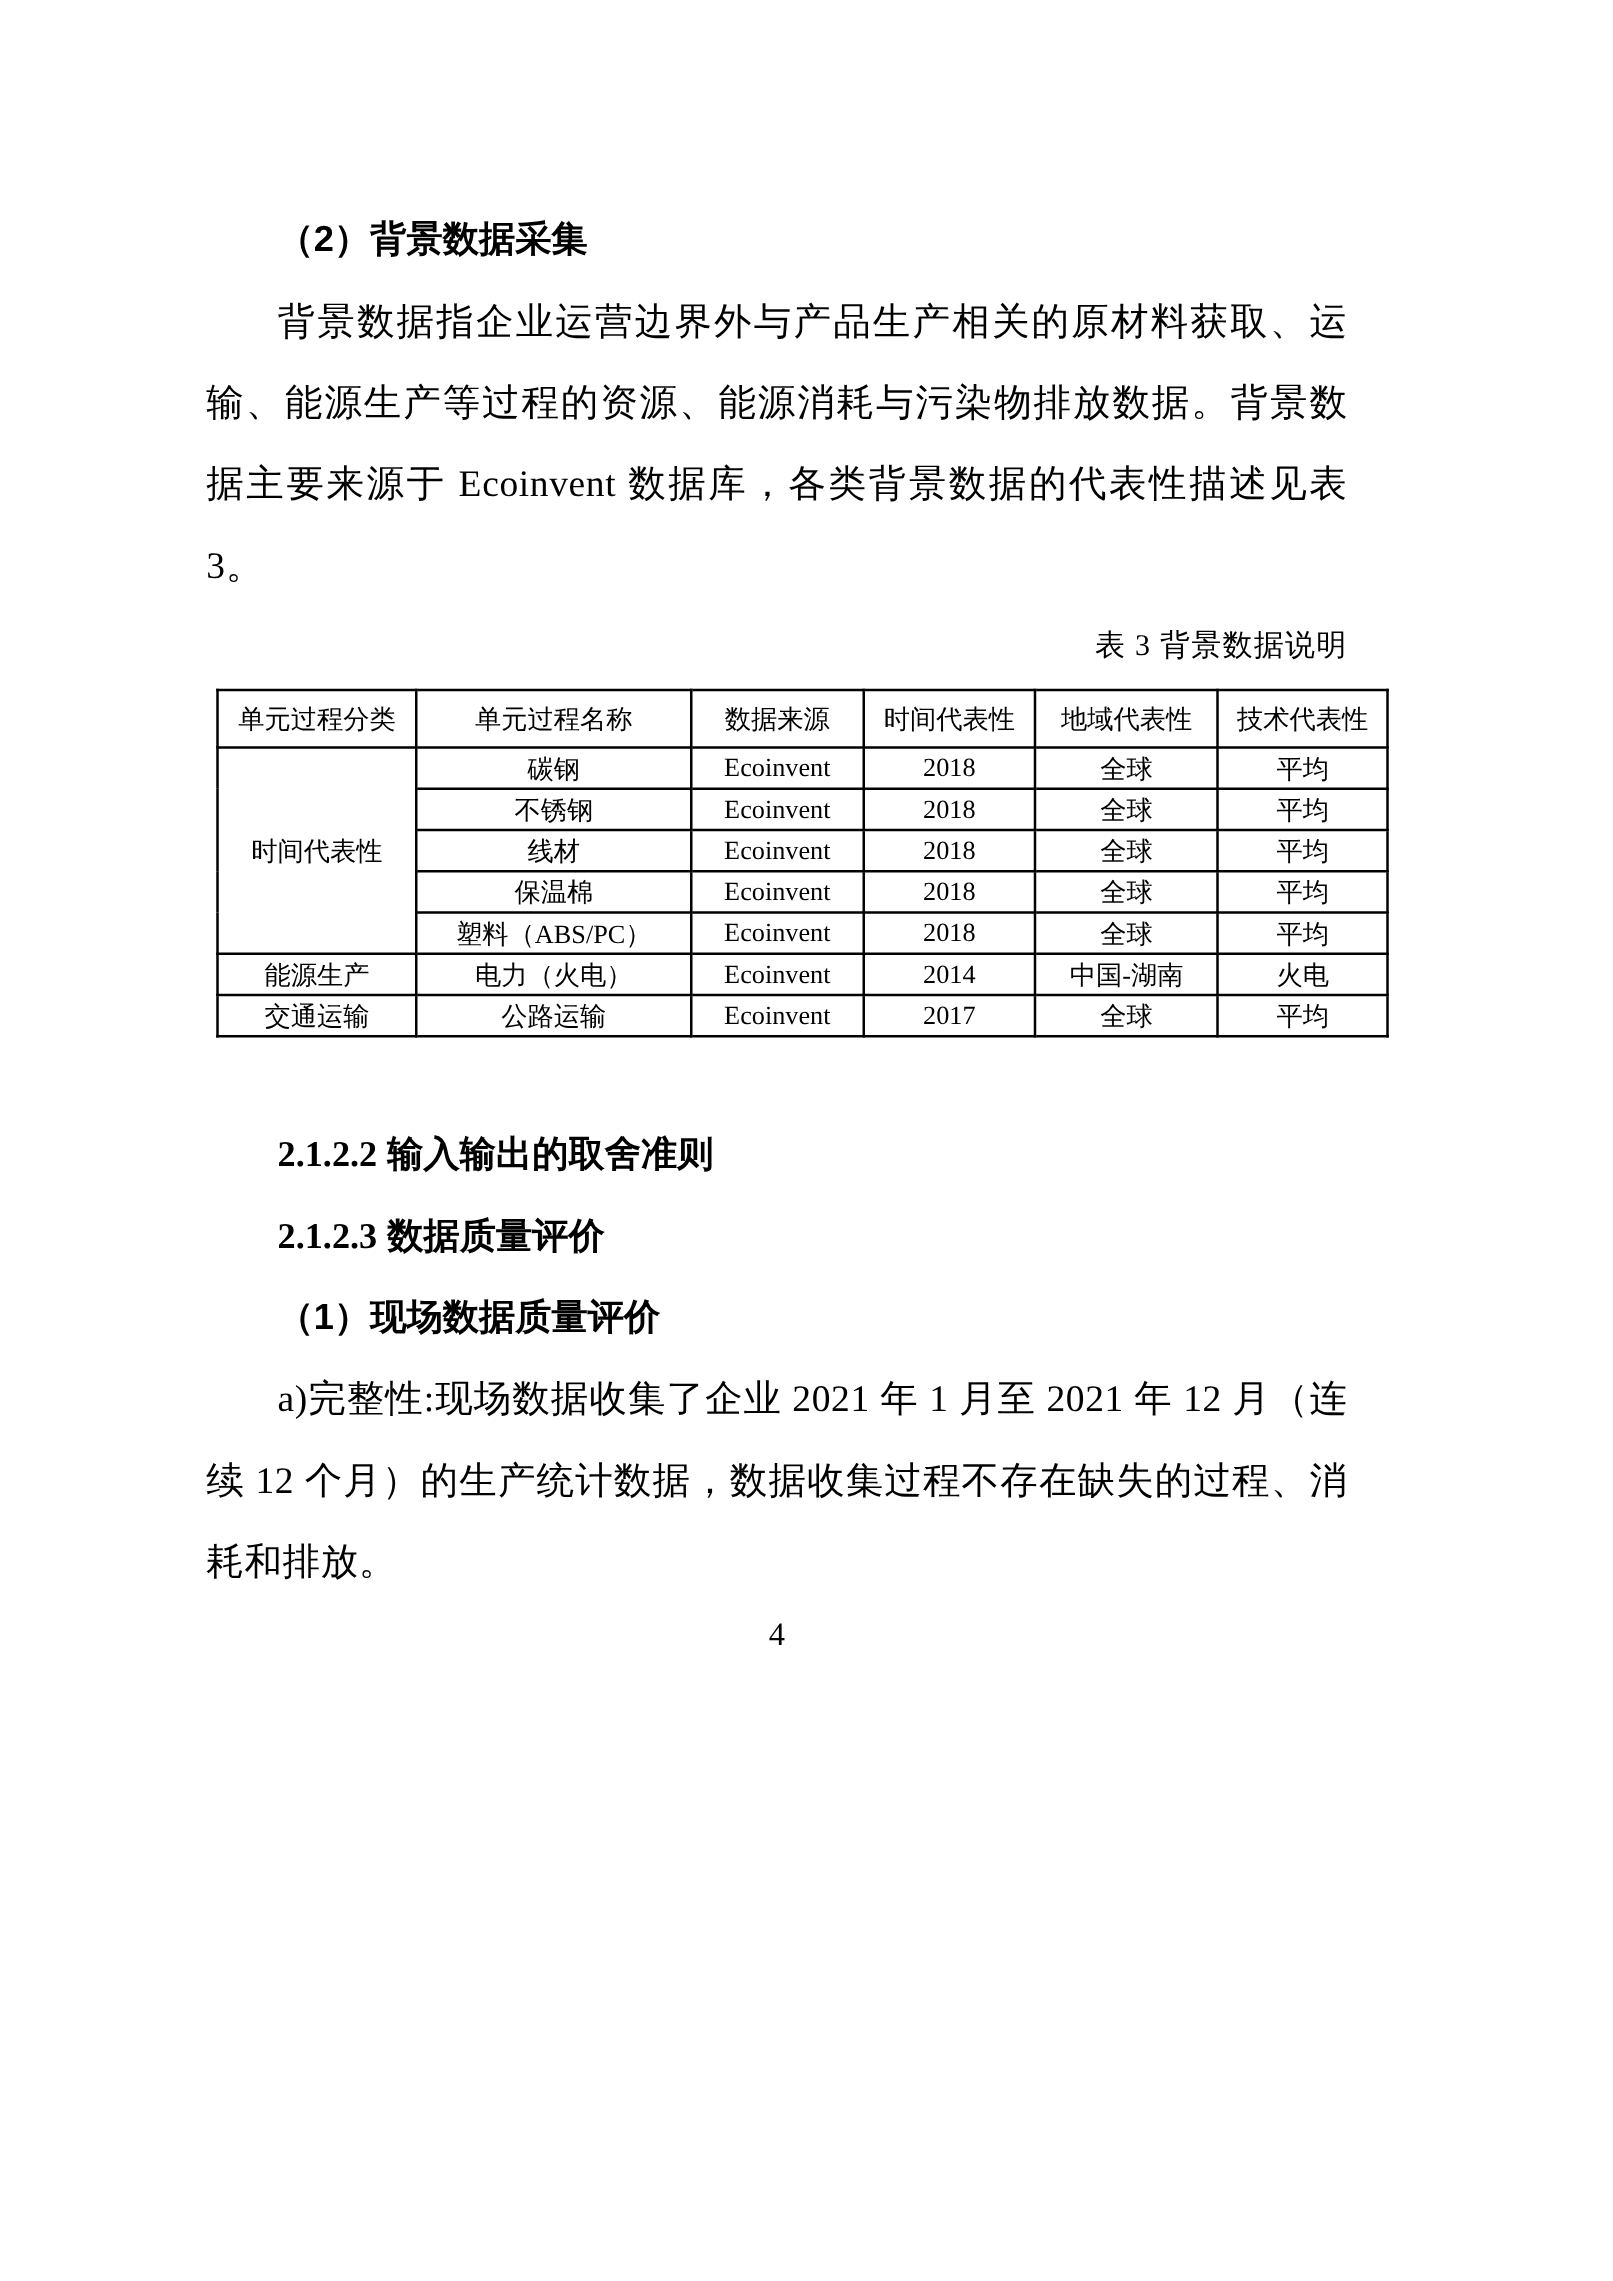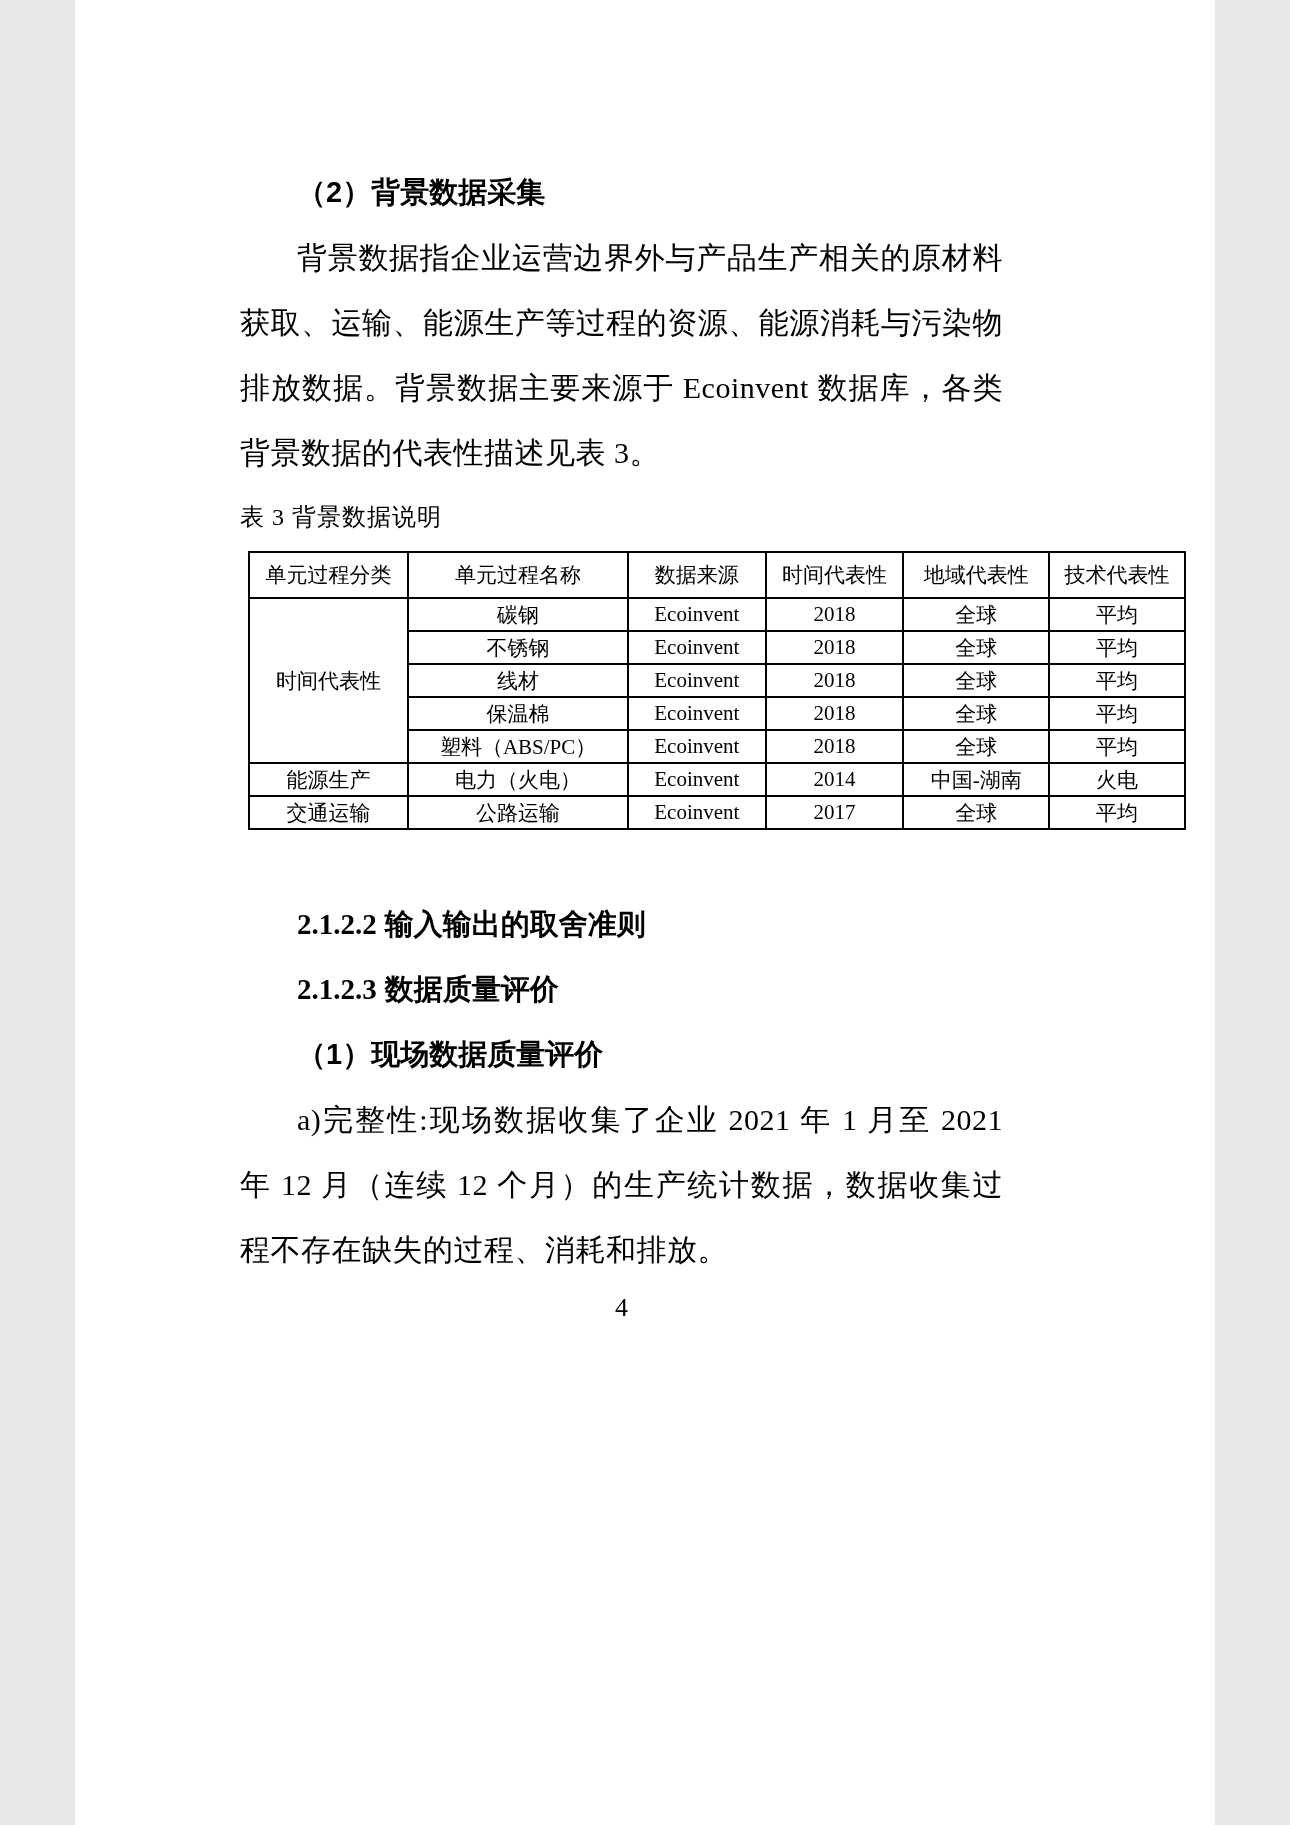--- a/index.html
+++ b/index.html
@@ -1,17 +1,17 @@
 <!DOCTYPE html>
 <html><head>
 <meta charset="utf-8">
 <style>
   html, body { margin: 0; padding: 0; background: #e8e8e8; }
   .page {
-    width: 1140px;
+    width: 1290px;
     height: 1825px;
     margin: 0 auto;
     background: #ffffff;
     color: #000000;
     font-family: "Liberation Serif", "DejaVu Serif", serif;
     box-sizing: border-box;
     padding: 160px 212px 0 165px;
     overflow: hidden;
     position: relative;
   }
@@ -33,21 +33,21 @@
     font-family: "Liberation Sans", "DejaVu Sans", sans-serif;
   }
   .heading .hnum {
     font-family: "Liberation Serif", "DejaVu Serif", serif;
     font-weight: bold;
   }
   .sec-gap { margin-top: 62px; }
   .table-caption {
     font-size: 24px;
     line-height: 64px;
-    text-align: left;
+    text-align: right;
     letter-spacing: 1px;
   }
   table.bgdata {
     border-collapse: collapse;
     table-layout: fixed;
     width: 938px;
     margin-left: 8px;
     margin-top: 2px;
   }
   table.bgdata th, table.bgdata td {

